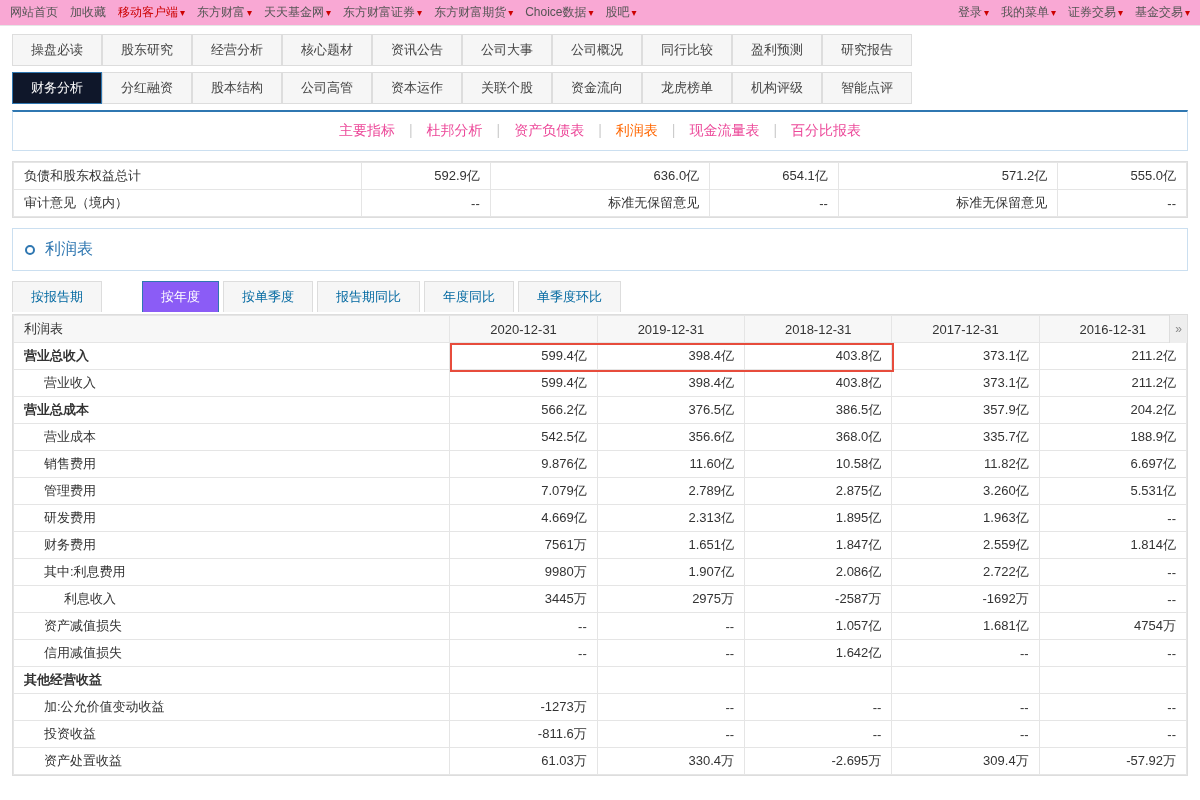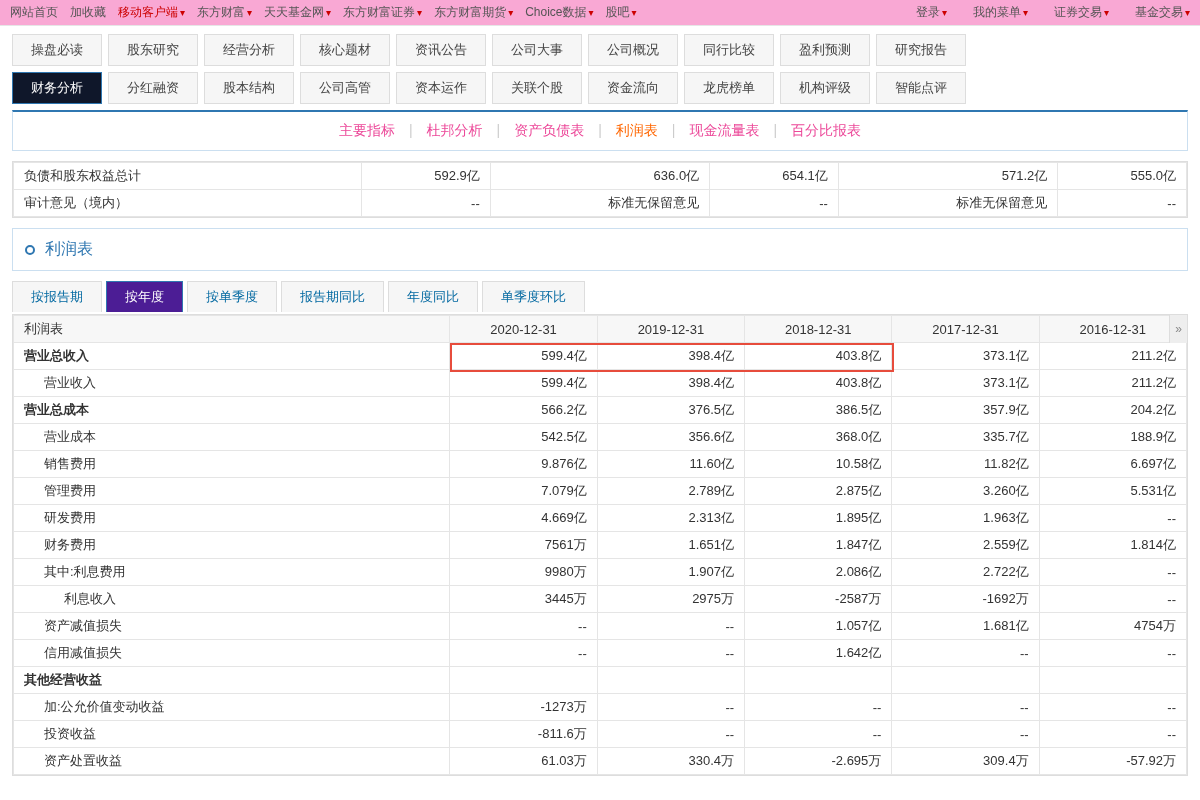--- a/index.html
+++ b/index.html
@@ -1,28 +1,28 @@
 <!DOCTYPE html>
 <html><head>
 <meta charset="utf-8">
 <style>
   * { box-sizing: border-box; margin: 0; padding: 0; }
   body { font-family: "Microsoft YaHei", Arial, sans-serif; font-size: 13px; color: #333; background: #fff; }
 
   
   .topnav { display: flex; align-items: center; height: 26px; padding: 0 10px; background: #f9a8d4; border-bottom: 1px solid #e6e6e6; font-size: 12px; }
   .topnav .left { display: flex; gap: 12px; }
-  .topnav .right { margin-left: auto; display: flex; gap: 26px; }
+  .topnav .right { margin-left: auto; display: flex; gap: 12px; }
   .topnav .item { color: #555; cursor: pointer; display: inline-flex; align-items: center; gap: 2px; }
   .topnav .item.red { color: #c00; }
   .chev { font-size: 10px; color: #c00; }
 
   
   .modwrap { padding: 8px 12px 0; }
-  .modrow { display: flex; gap: 6px; margin-bottom: 6px; }
+  .modrow { display: flex; gap: 0; margin-bottom: 6px; }
   .modbtn { flex: 0 0 auto; min-width: 90px; text-align: center; padding: 6px 12px; background: #f6f6f6; border: 1px solid #ddd; color: #444; cursor: pointer; font-size: 13px; }
   .modbtn.active { background: #0f172a; color: #fff; border-color: #2f77b1; }
 
   
   .subtabs { text-align: center; padding: 10px 0; border: 1px solid #cbdff0; border-top: 2px solid #2f77b1; margin: 0 12px 10px; font-size: 14px; }
   .subtabs .tab { display: inline-block; padding: 0 14px; color: #ec4899; cursor: pointer; }
   .subtabs .tab.active { color: #f60; }
   .subtabs .sep { color: #ccc; }
 
   
@@ -32,21 +32,21 @@
   .pretable td.lbl { width: 348px; text-align: left; padding-left: 10px; }
   .pretable td.val { text-align: right; padding-right: 10px; }
 
   
   .sectitle { display: flex; align-items: center; margin: 0 12px 10px; border: 1px solid #cbdff0; padding: 10px 12px; font-size: 16px; color: #2f77b1; }
   .sectitle .dot { width: 10px; height: 10px; border: 2px solid #2f77b1; border-radius: 50%; margin-right: 10px; }
 
   
   .periodtabs { display: flex; gap: 0; margin: 0 12px 2px; }
   .ptab { padding: 6px 18px; background: #f6f6f6; border: 1px solid #ddd; border-bottom: none; color: #0369a1; cursor: pointer; font-size: 13px; margin-right: 4px; }
-  .ptab.active { background: #4c1d95; color: #fff; border-color: #2f77b1; }
+  .ptab.active { background: #8b5cf6; color: #fff; border-color: #2f77b1; margin-left: 36px; }
 
   
   .maintable { margin: 0 12px 20px; border: 1px solid #ddd; position: relative; }
   .maintable table { width: 100%; border-collapse: collapse; font-size: 13px; table-layout: fixed; }
   .maintable th, .maintable td { border: 1px solid #e5e5e5; padding: 4px 10px; height: 24px; white-space: nowrap; overflow: hidden; }
   .maintable th { background: #f7f7f7; font-weight: normal; text-align: center; }
   .maintable th.lbl { text-align: left; }
   .maintable td.lbl { text-align: left; }
   .maintable td.lbl.indent1 { padding-left: 30px; }
   .maintable td.lbl.indent2 { padding-left: 50px; }

